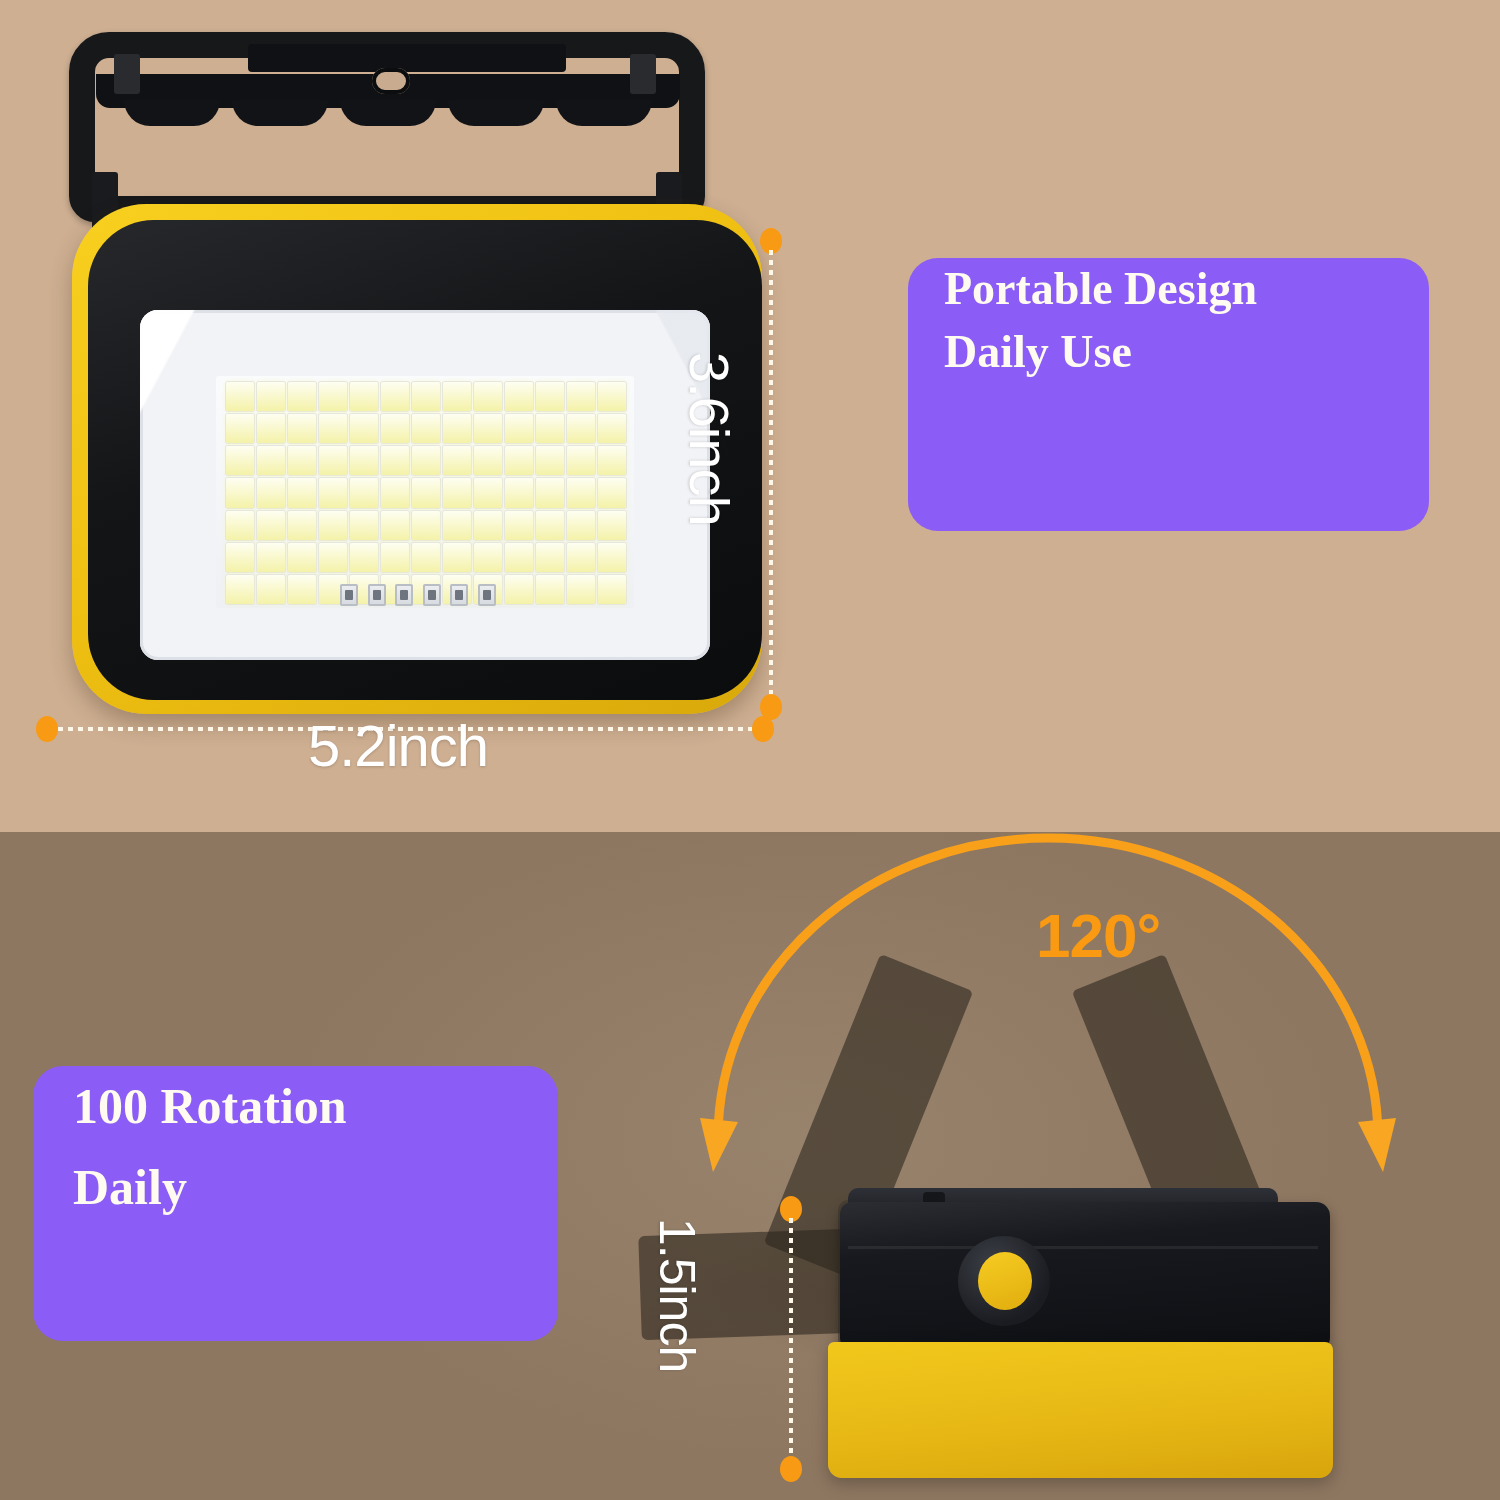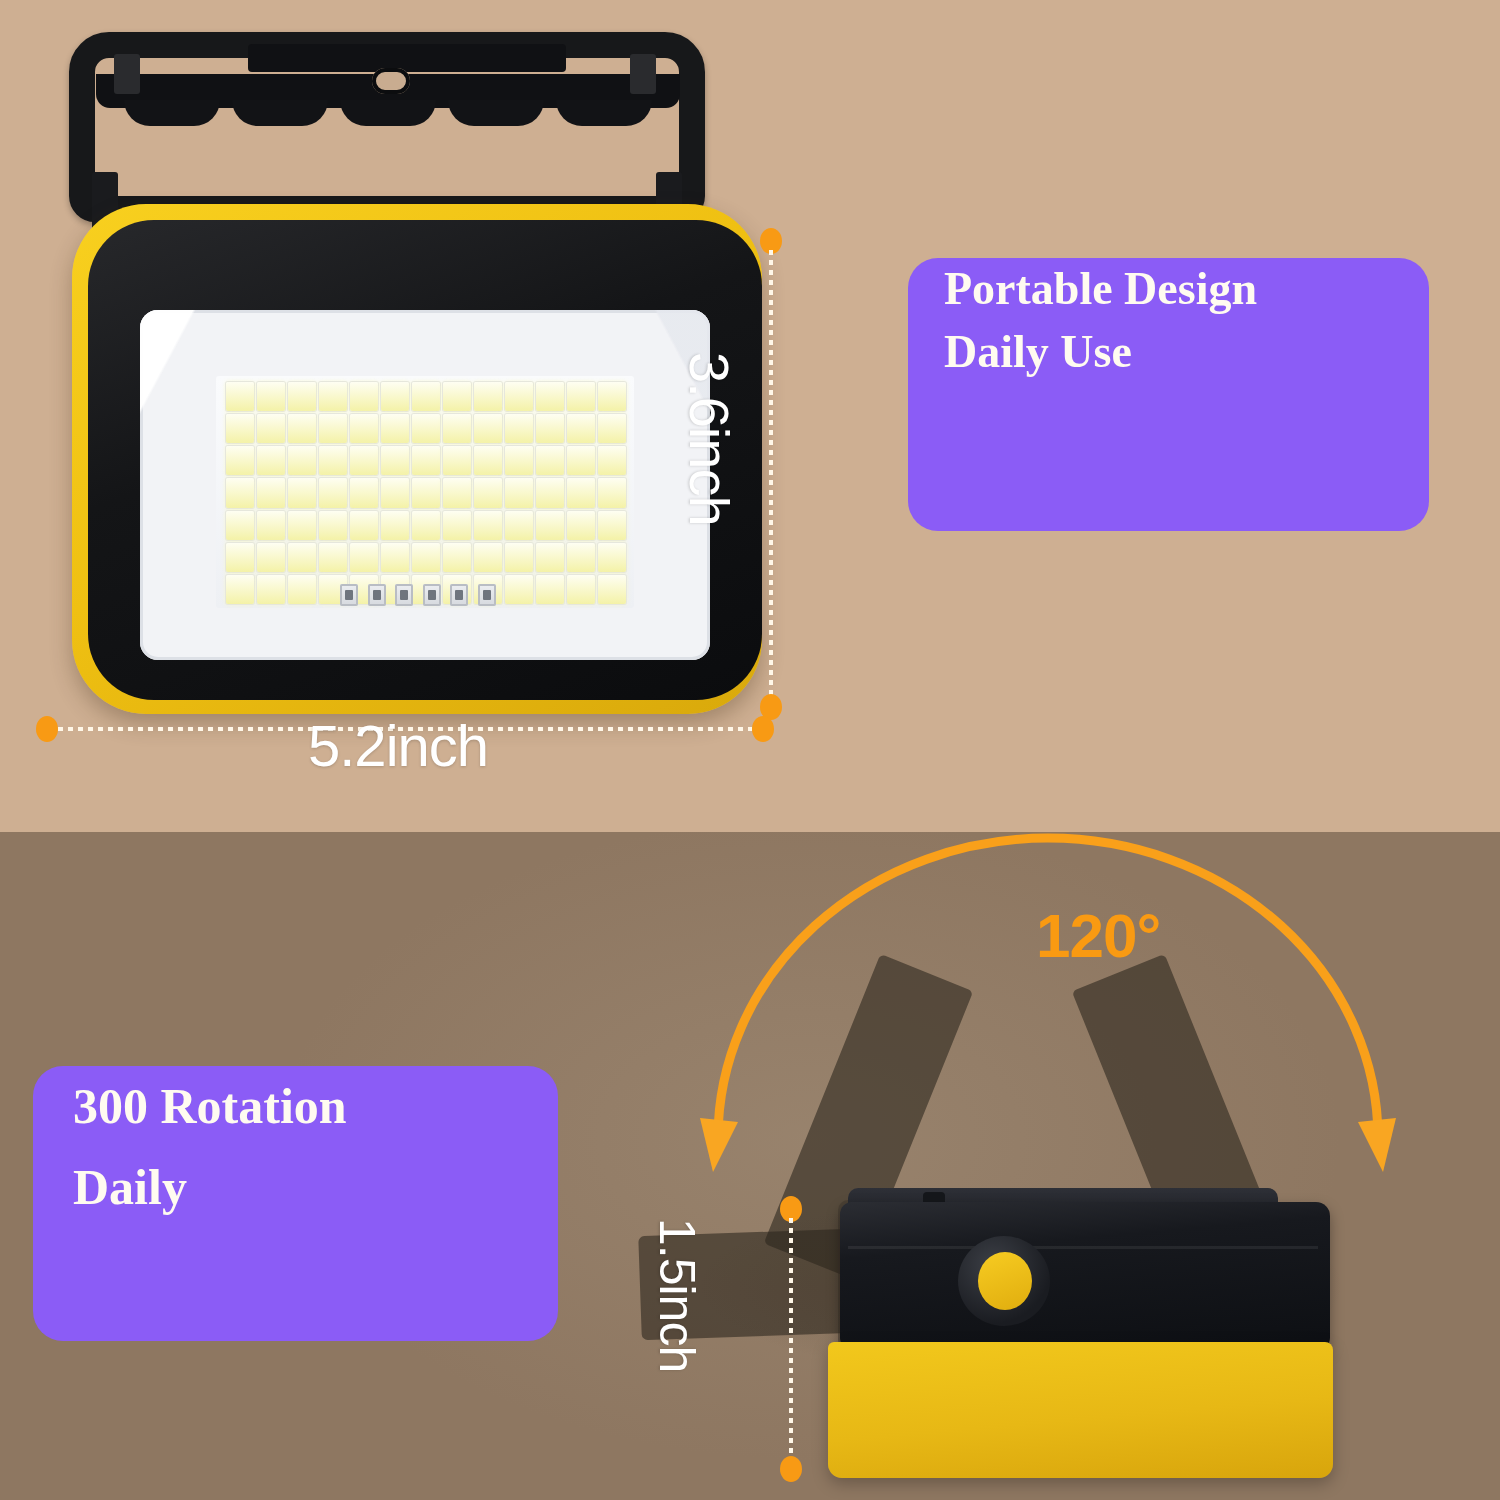--- a/index.html
+++ b/index.html
@@ -392,21 +392,21 @@
       <span class="ln">Portable Design</span>
       <span class="ln">Daily Use</span>
     </div>
   </div>
 
   <div class="panel-bottom">
     <div class="bgwash"></div>
   </div>
 
   <div class="badge" id="badge-rotation">
-    <span class="ln">300 Rotation</span>
+    <span class="ln">100 Rotation</span>
     <span class="ln">Daily</span>
   </div>
 
   <div class="ghost" id="ghost-left"></div>
   <div class="ghost" id="ghost-right"></div>
   <div class="ghost" id="ghost-horizontal"></div>
   <div class="ghost" id="ghost-block"></div>
 
   <svg class="arc-svg" style="left:600px;top:860px" viewBox="0 0 900 640">
     <path d="M 118 278 A 330 300 0 0 1 778 278" fill="none" stroke="#F9A01A" stroke-width="9" stroke-linecap="round"></path>

